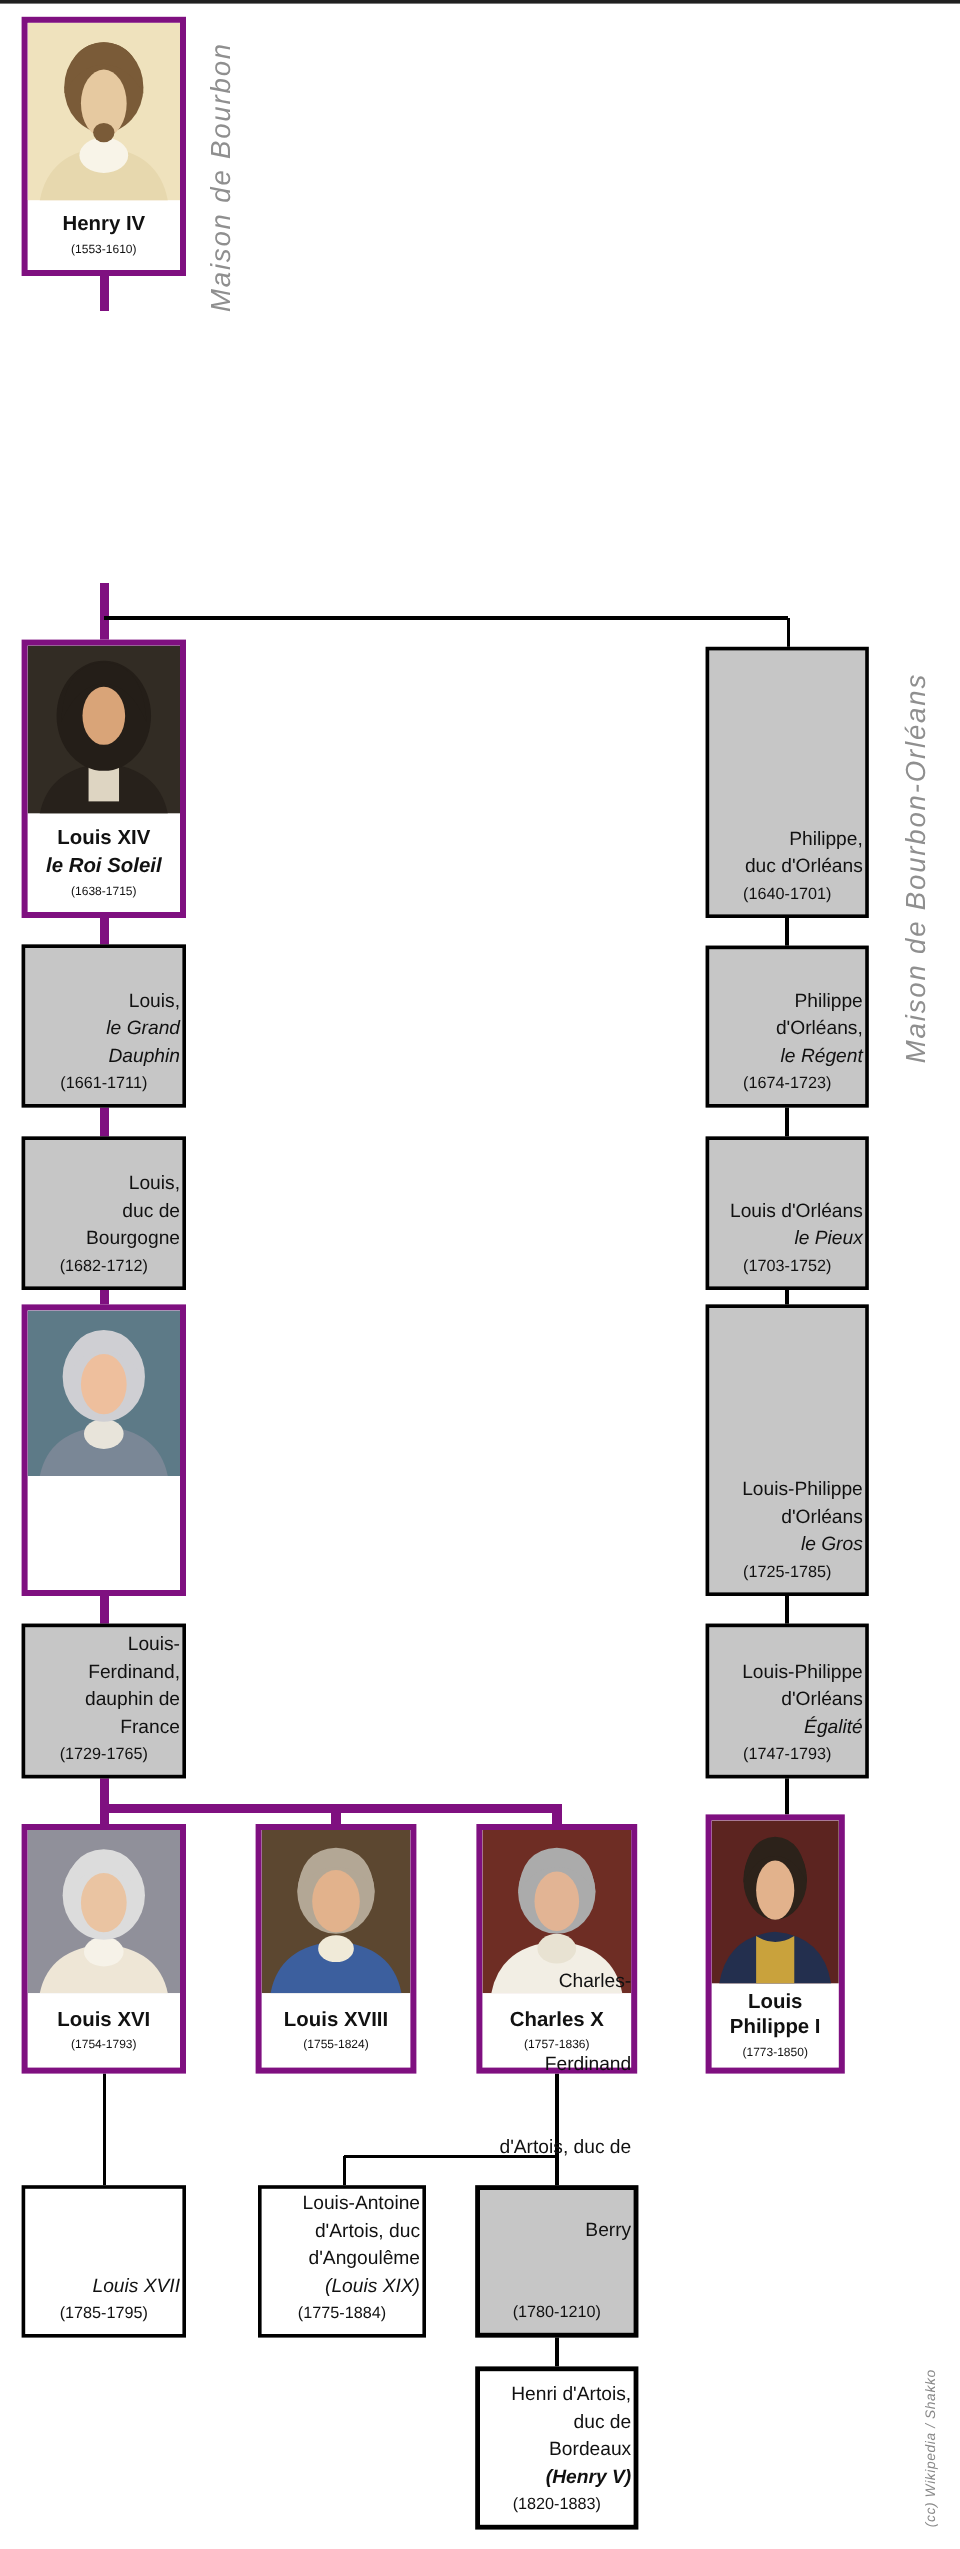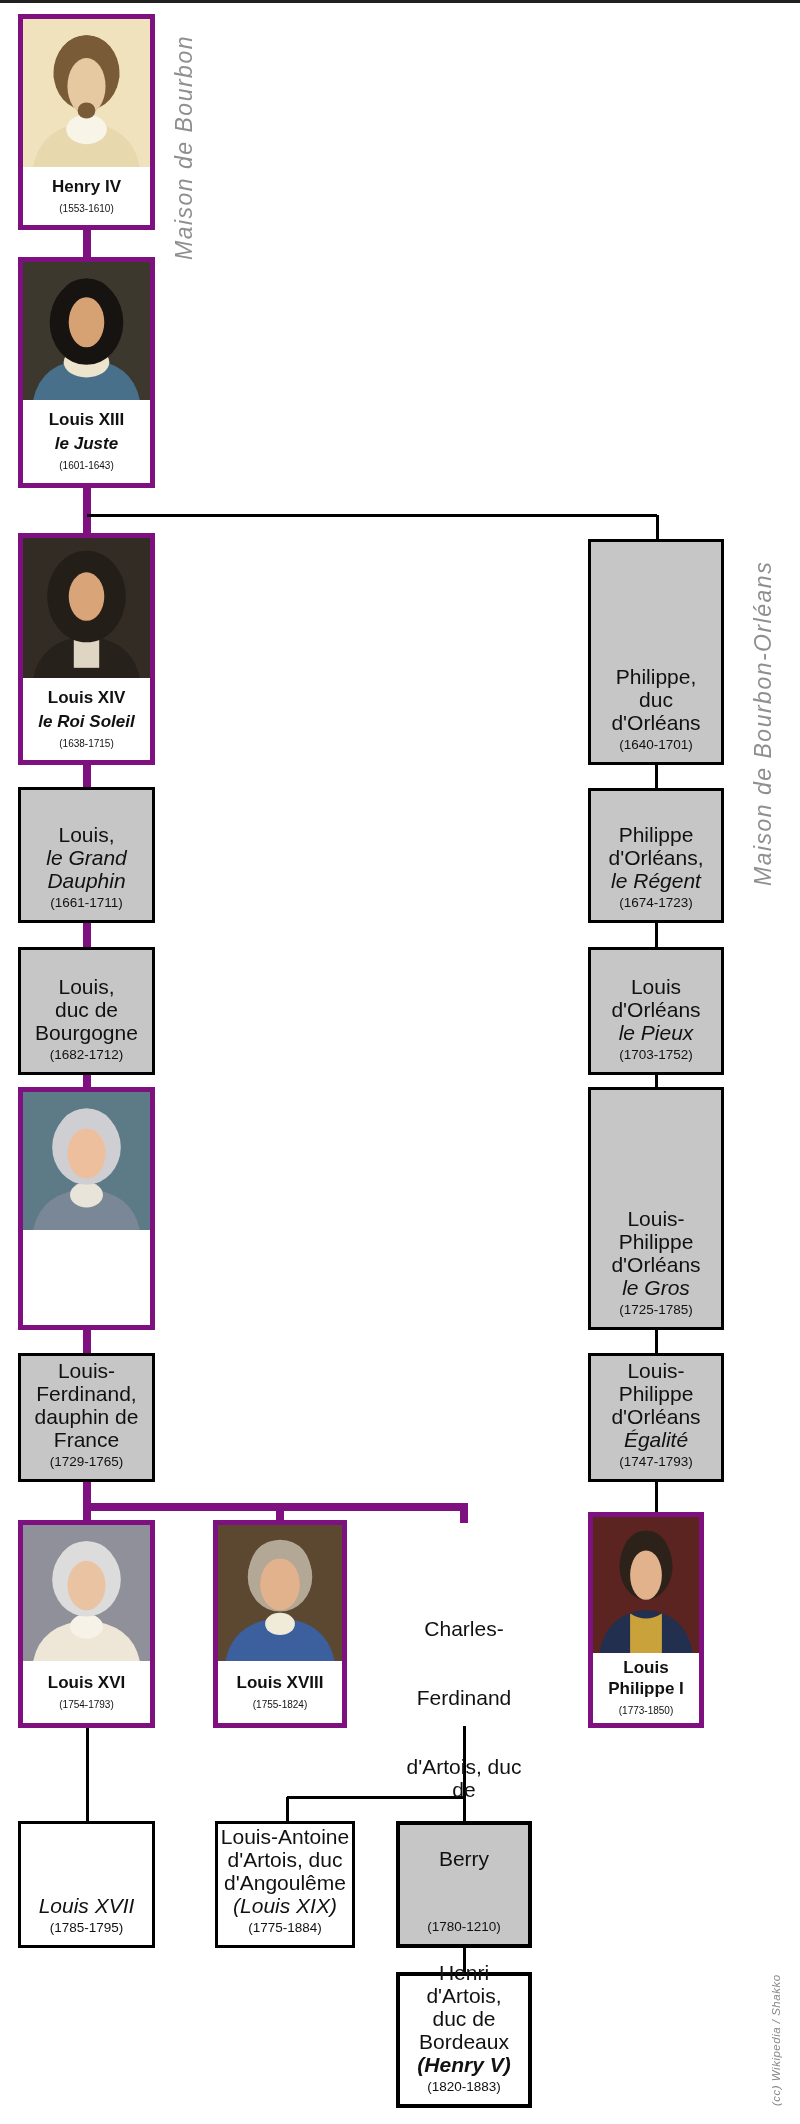--- a/index.html
+++ b/index.html
@@ -16,21 +16,21 @@
   .plabel{flex:1 1 auto;display:flex;flex-direction:column;justify-content:center;text-align:center;gap:3px;}
   .pname{font-size:17px;font-weight:bold;line-height:21px;}
   .pepithet{font-size:17px;font-weight:bold;font-style:italic;line-height:21px;}
   .pdates{font-size:10px;line-height:17px;}
   
   .gbox,.wbox{display:flex;flex-direction:column;justify-content:flex-end;text-align:center;
     padding:4px 2px 7px 2px;border:3px solid #000;}
   .gbox{background:#c6c6c6;}
   .wbox{background:#ffffff;}
   .thick{border-width:4px;}
-  .gline{font-size:21px;line-height:23px;}
+  .gline{font-size:16px;line-height:23px;text-align:right;}
   .gdates{font-size:13.5px;line-height:21px;}
   .it{font-style:italic;}
   .b{font-weight:bold;}
   
   .vlabel{
     position:absolute;z-index:1;writing-mode:vertical-rl;transform:rotate(180deg);
     font-style:italic;color:#8f8f8f;white-space:nowrap;display:flex;align-items:center;justify-content:center;
   }
   .house{font-size:23px;letter-spacing:1.5px;}
   .credit{font-size:11.5px;letter-spacing:0.5px;color:#898989;}
@@ -86,35 +86,20 @@
       <ellipse cx="50" cy="50" rx="15" ry="21" fill="#e6c9a0"></ellipse>
       <path d="M24,44 Q26,13 50,12 Q74,13 76,44 Q66,26 50,26 Q34,26 24,44 Z" fill="#7a5b38"></path>
       <ellipse cx="50" cy="68" rx="7" ry="6" fill="#7a5b38"></ellipse>
     </svg>
     <div class="plabel">
       <div class="pname">Henry IV</div>
       <div class="pdates">(1553-1610)</div>
     </div>
   </div>
 
-  <div class="box pbox" style="left:18px;top:257px;width:137px;height:231px;">
-    <svg class="pimg" style="height:138px" viewBox="0 0 100 110" preserveAspectRatio="none">
-      <rect width="100" height="110" fill="#3c382e"></rect>
-      <path d="M8,110 Q14,80 50,77 Q86,80 92,110 Z" fill="#49708a"></path>
-      <ellipse cx="50" cy="80" rx="18" ry="12" fill="#ece4cc"></ellipse>
-      <ellipse cx="50" cy="48" rx="29" ry="34" fill="#171310"></ellipse>
-      <ellipse cx="50" cy="48" rx="14" ry="20" fill="#d6a173"></ellipse>
-      <path d="M23,50 Q25,14 50,13 Q75,14 77,50 Q67,26 50,26 Q33,26 23,50 Z" fill="#171310"></path>
-    </svg>
-    <div class="plabel">
-      <div class="pname">Louis XIII</div>
-      <div class="pepithet">le Juste</div>
-      <div class="pdates">(1601-1643)</div>
-    </div>
-  </div>
 
   <div class="box pbox" style="left:18px;top:533px;width:137px;height:232px;">
     <svg class="pimg" style="height:140px" viewBox="0 0 100 110" preserveAspectRatio="none">
       <rect width="100" height="110" fill="#322c24"></rect>
       <path d="M8,110 Q14,80 50,77 Q86,80 92,110 Z" fill="#27211b"></path>
       <rect x="40" y="68" width="20" height="34" fill="#ded5c2"></rect>
       <ellipse cx="50" cy="46" rx="31" ry="36" fill="#241e18"></ellipse>
       <ellipse cx="50" cy="46" rx="14" ry="19" fill="#d9a478"></ellipse>
       <path d="M22,50 Q24,12 50,11 Q76,12 78,50 Q67,25 50,25 Q33,25 22,50 Z" fill="#241e18"></path>
     </svg>
@@ -159,20 +144,34 @@
       <ellipse cx="50" cy="42" rx="26" ry="28" fill="#b3a795"></ellipse>
       <ellipse cx="50" cy="48" rx="16" ry="21" fill="#e2b28c"></ellipse>
       <path d="M24,42 Q26,13 50,12 Q74,13 76,42 Q66,25 50,25 Q34,25 24,42 Z" fill="#b3a795"></path>
     </svg>
     <div class="plabel">
       <div class="pname">Louis XVIII</div>
       <div class="pdates">(1755-1824)</div>
     </div>
   </div>
 
+  <div class="box pbox" style="left:397px;top:1520px;width:134px;height:208px;">
+    <svg class="pimg" style="height:136px" viewBox="0 0 100 110" preserveAspectRatio="none">
+      <rect width="100" height="110" fill="#6e2d24"></rect>
+      <path d="M6,110 Q12,78 50,75 Q88,78 94,110 Z" fill="#f2eee4"></path>
+      <ellipse cx="50" cy="80" rx="13" ry="10" fill="#e8e2d2"></ellipse>
+      <ellipse cx="50" cy="42" rx="26" ry="28" fill="#ababab"></ellipse>
+      <ellipse cx="50" cy="48" rx="15" ry="20" fill="#e2b494"></ellipse>
+      <path d="M24,42 Q26,13 50,12 Q74,13 76,42 Q66,25 50,25 Q34,25 24,42 Z" fill="#ababab"></path>
+    </svg>
+    <div class="plabel">
+      <div class="pname">Charles X</div>
+      <div class="pdates">(1757-1836)</div>
+    </div>
+  </div>
 
   <div class="box pbox" style="left:588px;top:1512px;width:116px;height:216px;">
     <svg class="pimg" style="height:136px" viewBox="0 0 100 110" preserveAspectRatio="none">
       <rect width="100" height="110" fill="#5c2420"></rect>
       <path d="M6,110 Q12,78 50,75 Q88,78 94,110 Z" fill="#232f4e"></path>
       <path d="M35,78 Q50,86 65,78 L65,110 L35,110 Z" fill="#c9a23c"></path>
       <ellipse cx="50" cy="40" rx="25" ry="27" fill="#2c221a"></ellipse>
       <ellipse cx="50" cy="47" rx="15" ry="20" fill="#e2b28c"></ellipse>
       <path d="M25,42 Q27,12 50,11 Q73,12 75,42 Q65,24 50,24 Q35,24 25,42 Z" fill="#2c221a"></path>
     </svg>

